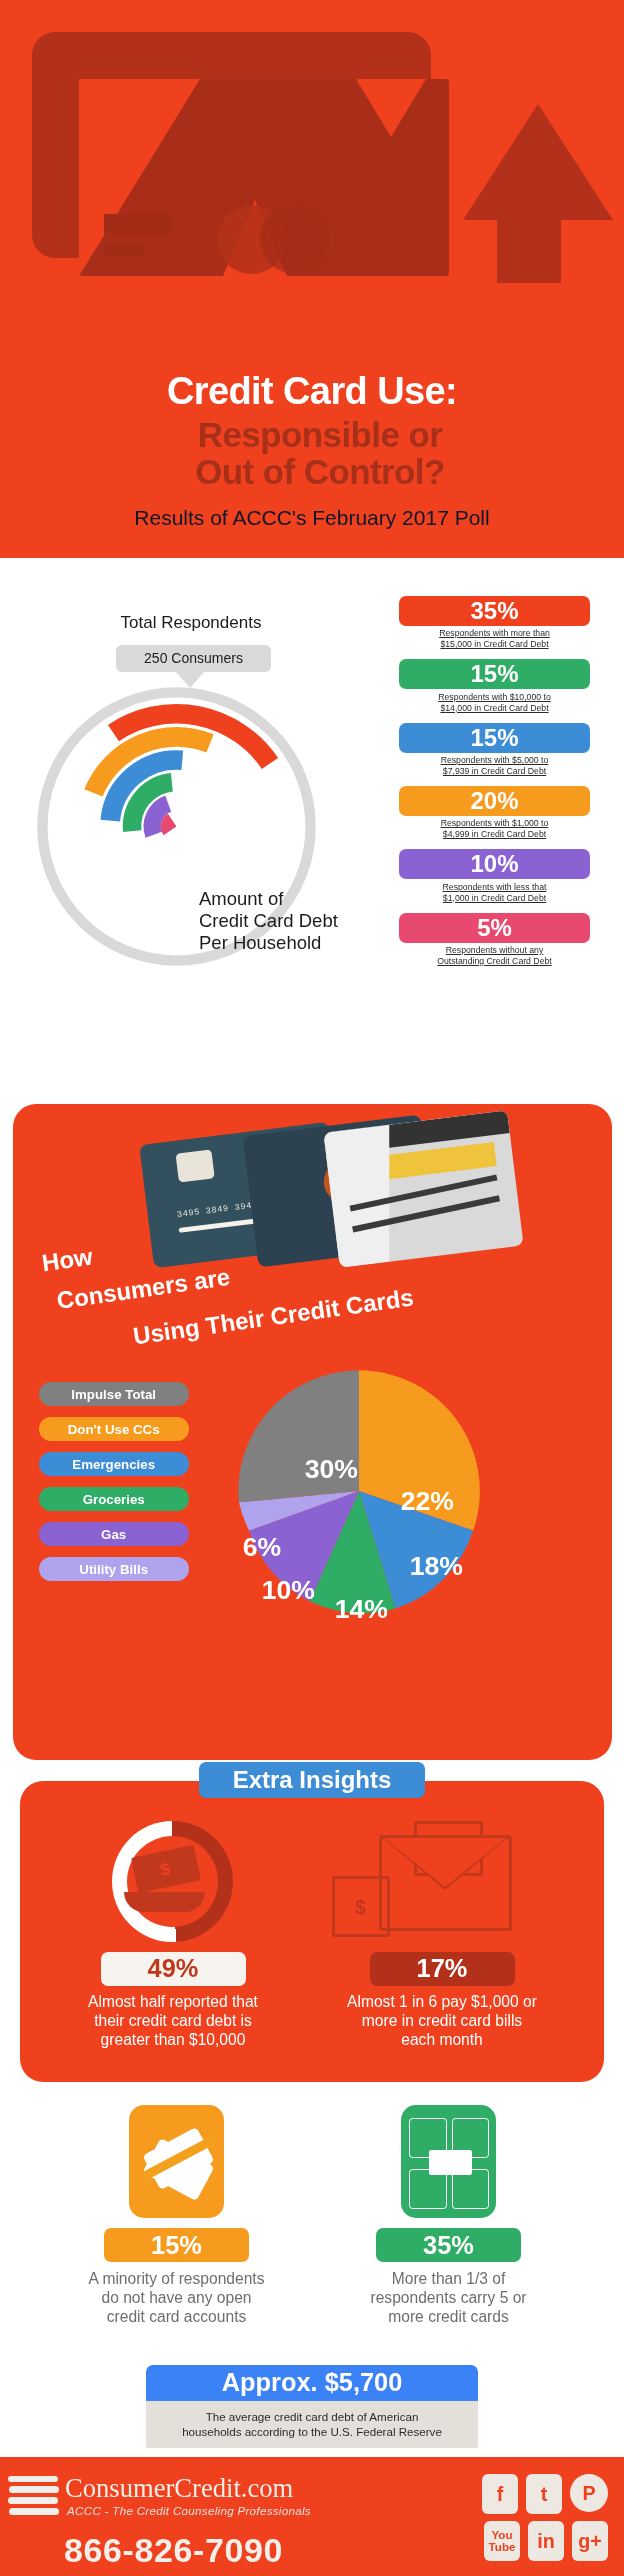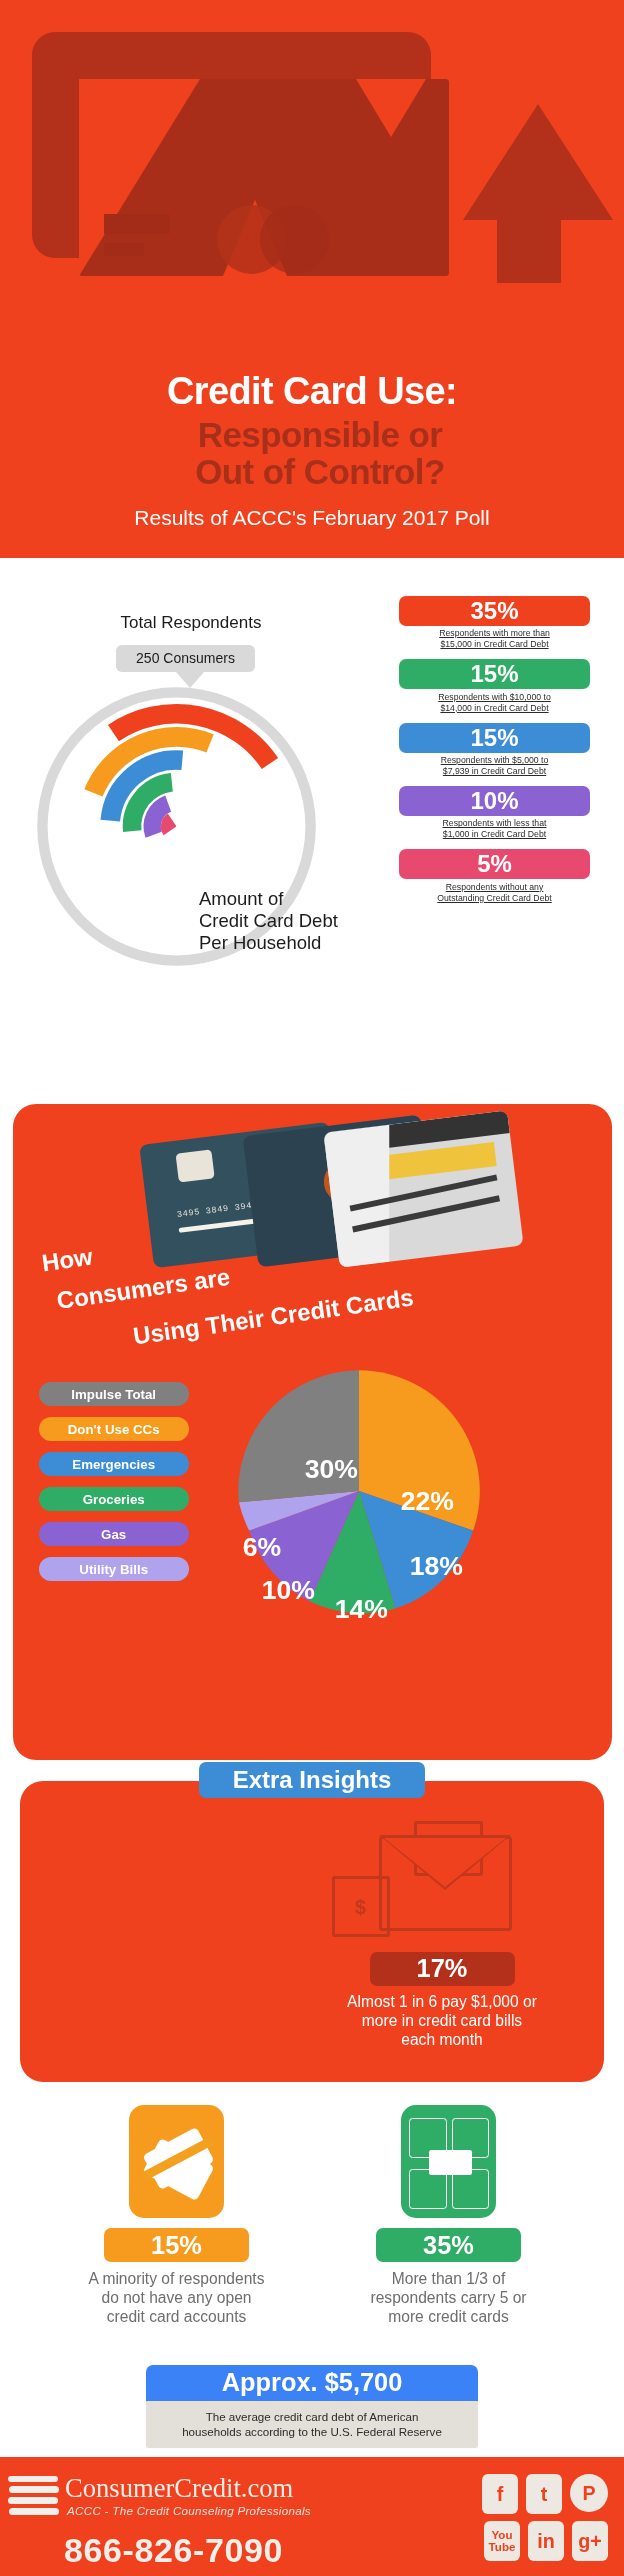--- a/index.html
+++ b/index.html
@@ -55,28 +55,28 @@
     font-size:38px; font-weight:bold; color:#ffffff; letter-spacing:-0.6px;
   }
   .hero-sub1, .hero-sub2 {
     position:absolute; left:8px; width:624px; text-align:center;
     font-size:35px; font-weight:bold; color:#A8301B; letter-spacing:-0.6px;
   }
   .hero-sub1 { top:415px; }
   .hero-sub2 { top:452px; }
   .hero-tag {
     position:absolute; left:0; top:506px; width:624px; text-align:center;
-    font-size:21px; color:#ffffff;
+    font-size:21px; color:#0f172a;
   }
 
   
   .gauge-sec { position:absolute; left:0; top:558px; width:624px; height:541px; background:#ffffff; }
   .tr-title { position:absolute; left:35px; top:55px; width:312px; text-align:center; font-size:17px; color:#1c1c1c; }
   .tr-bubble {
-    position:absolute; left:116px; top:87px; width:139px; height:26.6px;
+    position:absolute; left:116px; top:87px; width:155px; height:26.6px;
     background:#D9D9D9; border-radius:5.8px; text-align:center; line-height:26.6px;
     font-size:14px; color:#1c1c1c;
   }
   .tr-bubble::after {
     content:""; position:absolute; left:60px; top:26.6px; width:0; height:0;
     border-left:14px solid transparent; border-right:14px solid transparent;
     border-top:16px solid #D9D9D9;
   }
   .gauge-wrap { position:absolute; left:32px; top:124px; width:289px; height:289px; }
   .gauge-label {
@@ -289,20 +289,27 @@
     </div>
   </div>
   <div class="stat">
     <div class="stat-pill" style="background:#3C8DD6">15%</div>
     <div class="stat-cap">
       <div>Respondents with $5,000 to</div>
       <div>$7,939 in Credit Card Debt</div>
     </div>
   </div>
   <div class="stat">
+    <div class="stat-pill" style="background:#F79B1E">20%</div>
+    <div class="stat-cap">
+      <div>Respondents with $1,000 to</div>
+      <div>$4,999 in Credit Card Debt</div>
+    </div>
+  </div>
+  <div class="stat">
     <div class="stat-pill" style="background:#8A62D1">10%</div>
     <div class="stat-cap">
       <div>Respondents with less that</div>
       <div>$1,000 in Credit Card Debt</div>
     </div>
   </div>
   <div class="stat">
     <div class="stat-pill" style="background:#E8496E">5%</div>
     <div class="stat-cap">
       <div>Respondents without any</div>
@@ -358,20 +365,33 @@
     <div class="pie-lab" style="left:186px; top:139px;">22%</div>
     <div class="pie-lab" style="left:195px; top:204px;">18%</div>
     <div class="pie-lab" style="left:120px; top:247px;">14%</div>
     <div class="pie-lab" style="left:47px;  top:228px;">10%</div>
     <div class="pie-lab" style="left:28px;  top:185px;">6%</div>
   </div>
 </div>
 
 <div class="ei-badge">Extra Insights</div>
 <div class="ei-card">
+  <div class="ei-col ei-left">
+    <div class="ei-art">
+      <div class="donut49"></div>
+      <div class="bill"></div>
+      <div class="hand"></div>
+    </div>
+    <div class="ei-pill white">49%</div>
+    <div class="ei-cap">
+      <div>Almost half reported that</div>
+      <div>their credit card debt is</div>
+      <div>greater than $10,000</div>
+    </div>
+  </div>
 
   <div class="ei-col ei-right">
     <div class="ei-art">
       <div class="bills2"></div>
       <div class="env">
         <div class="env-note"></div>
         <div class="env-flap"></div>
       </div>
     </div>
     <div class="ei-pill dark">17%</div>

